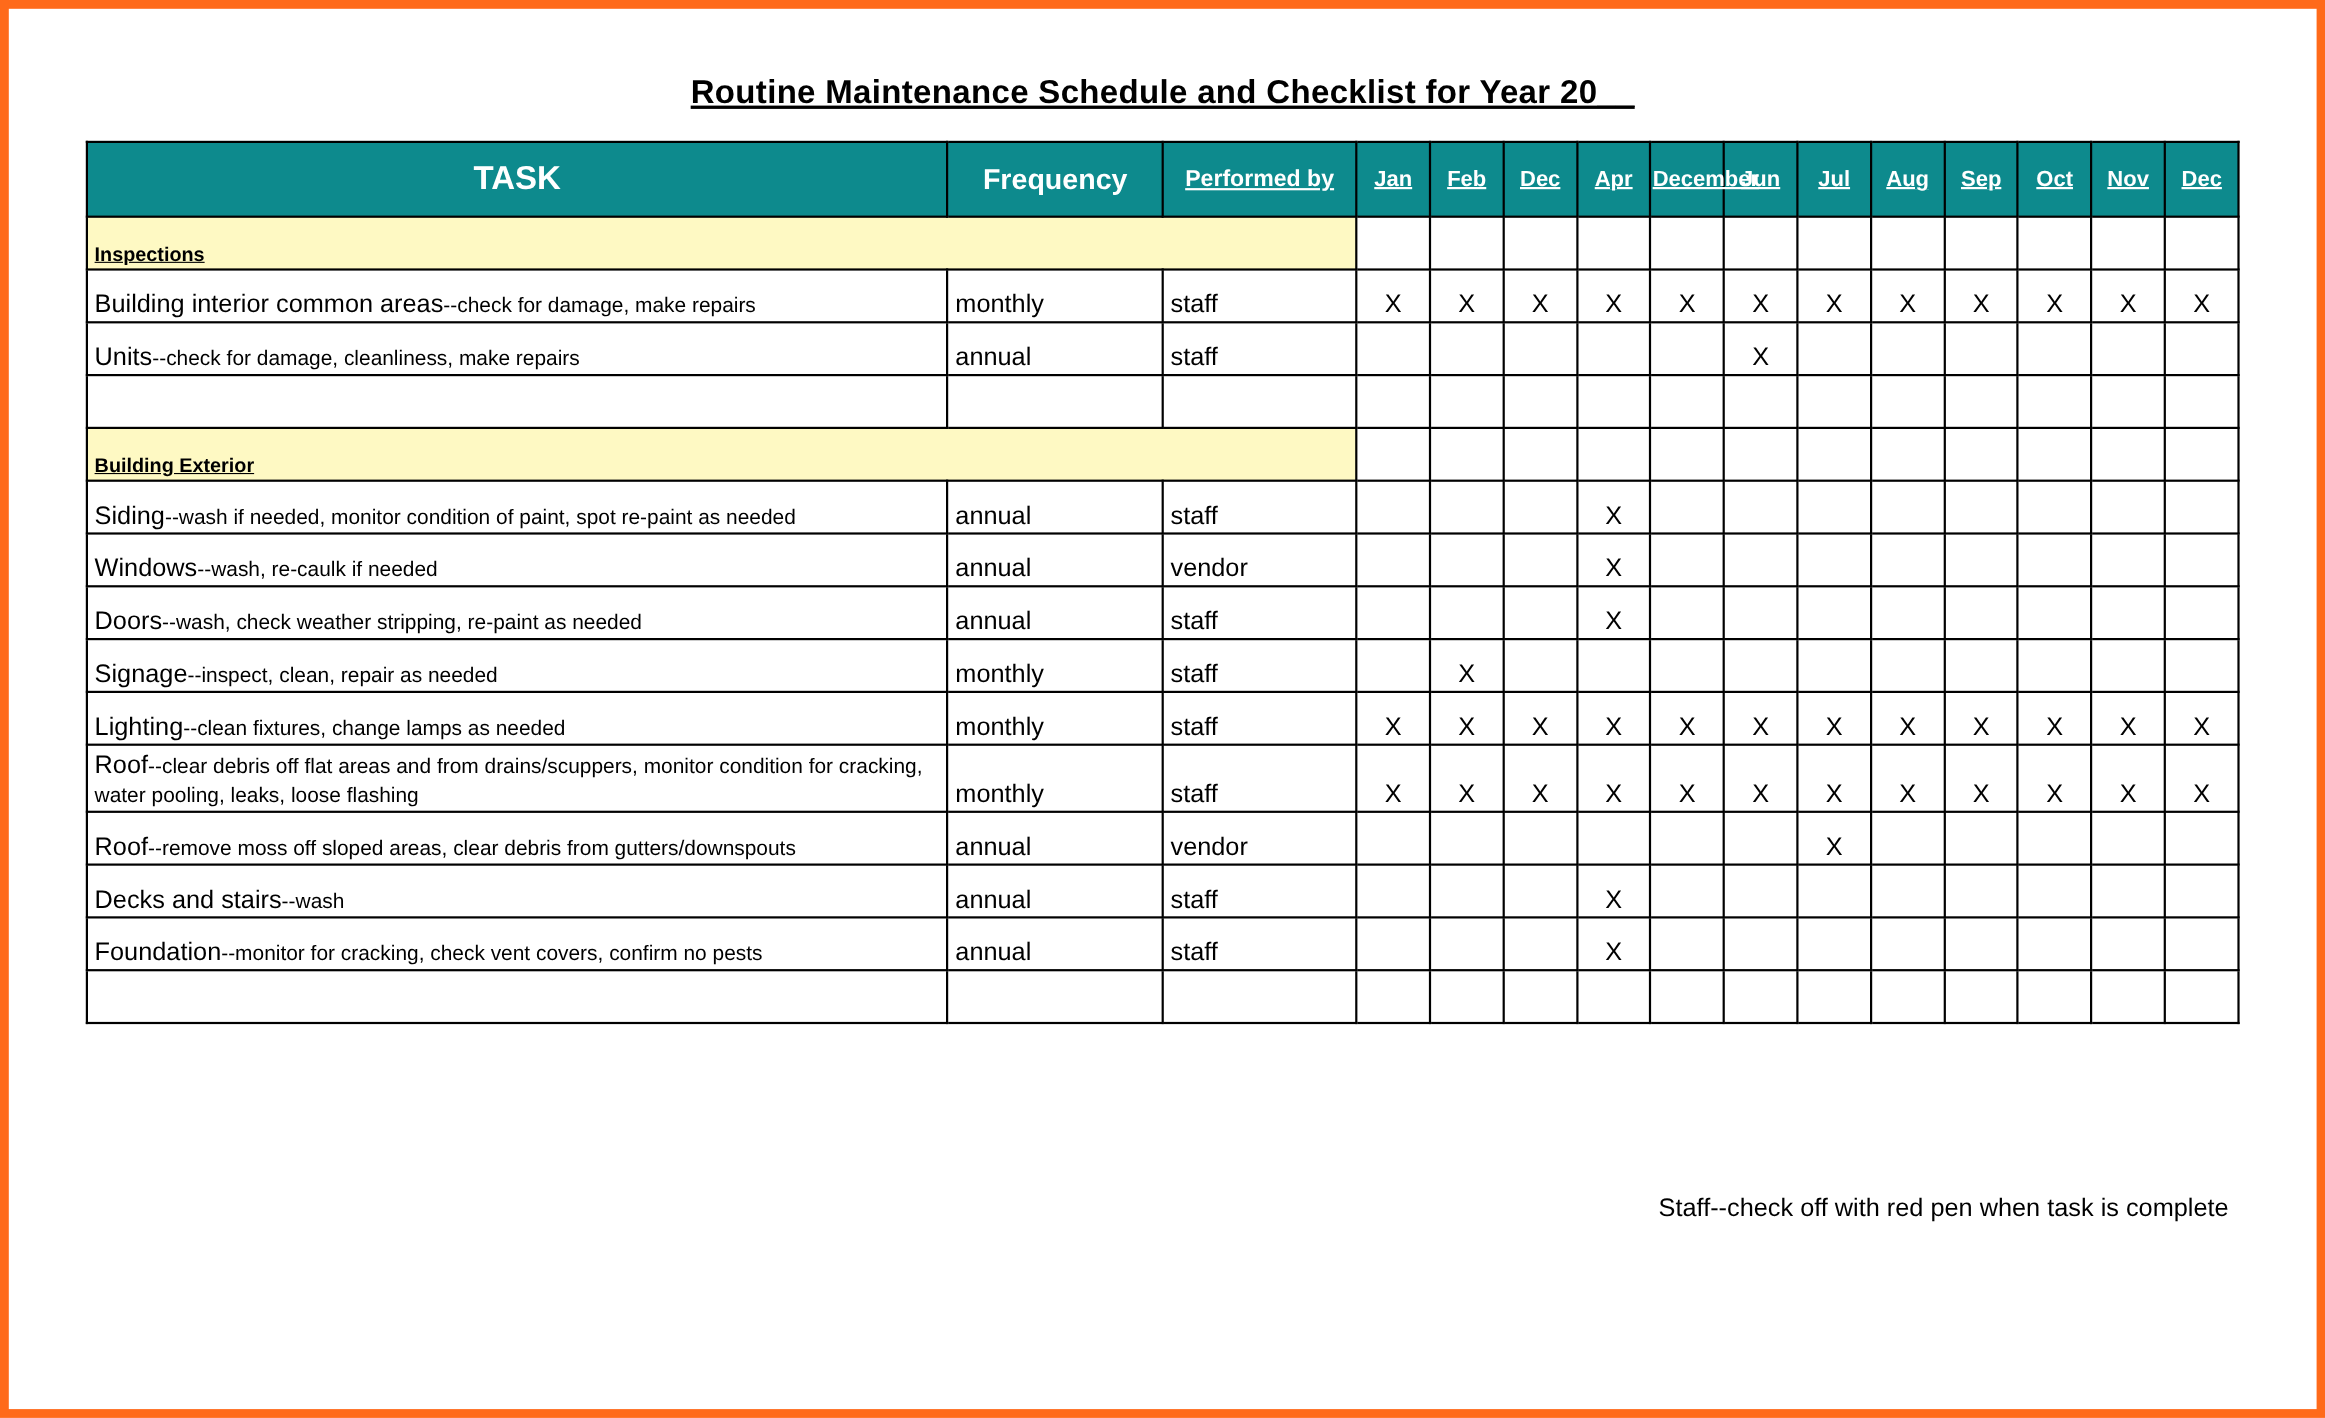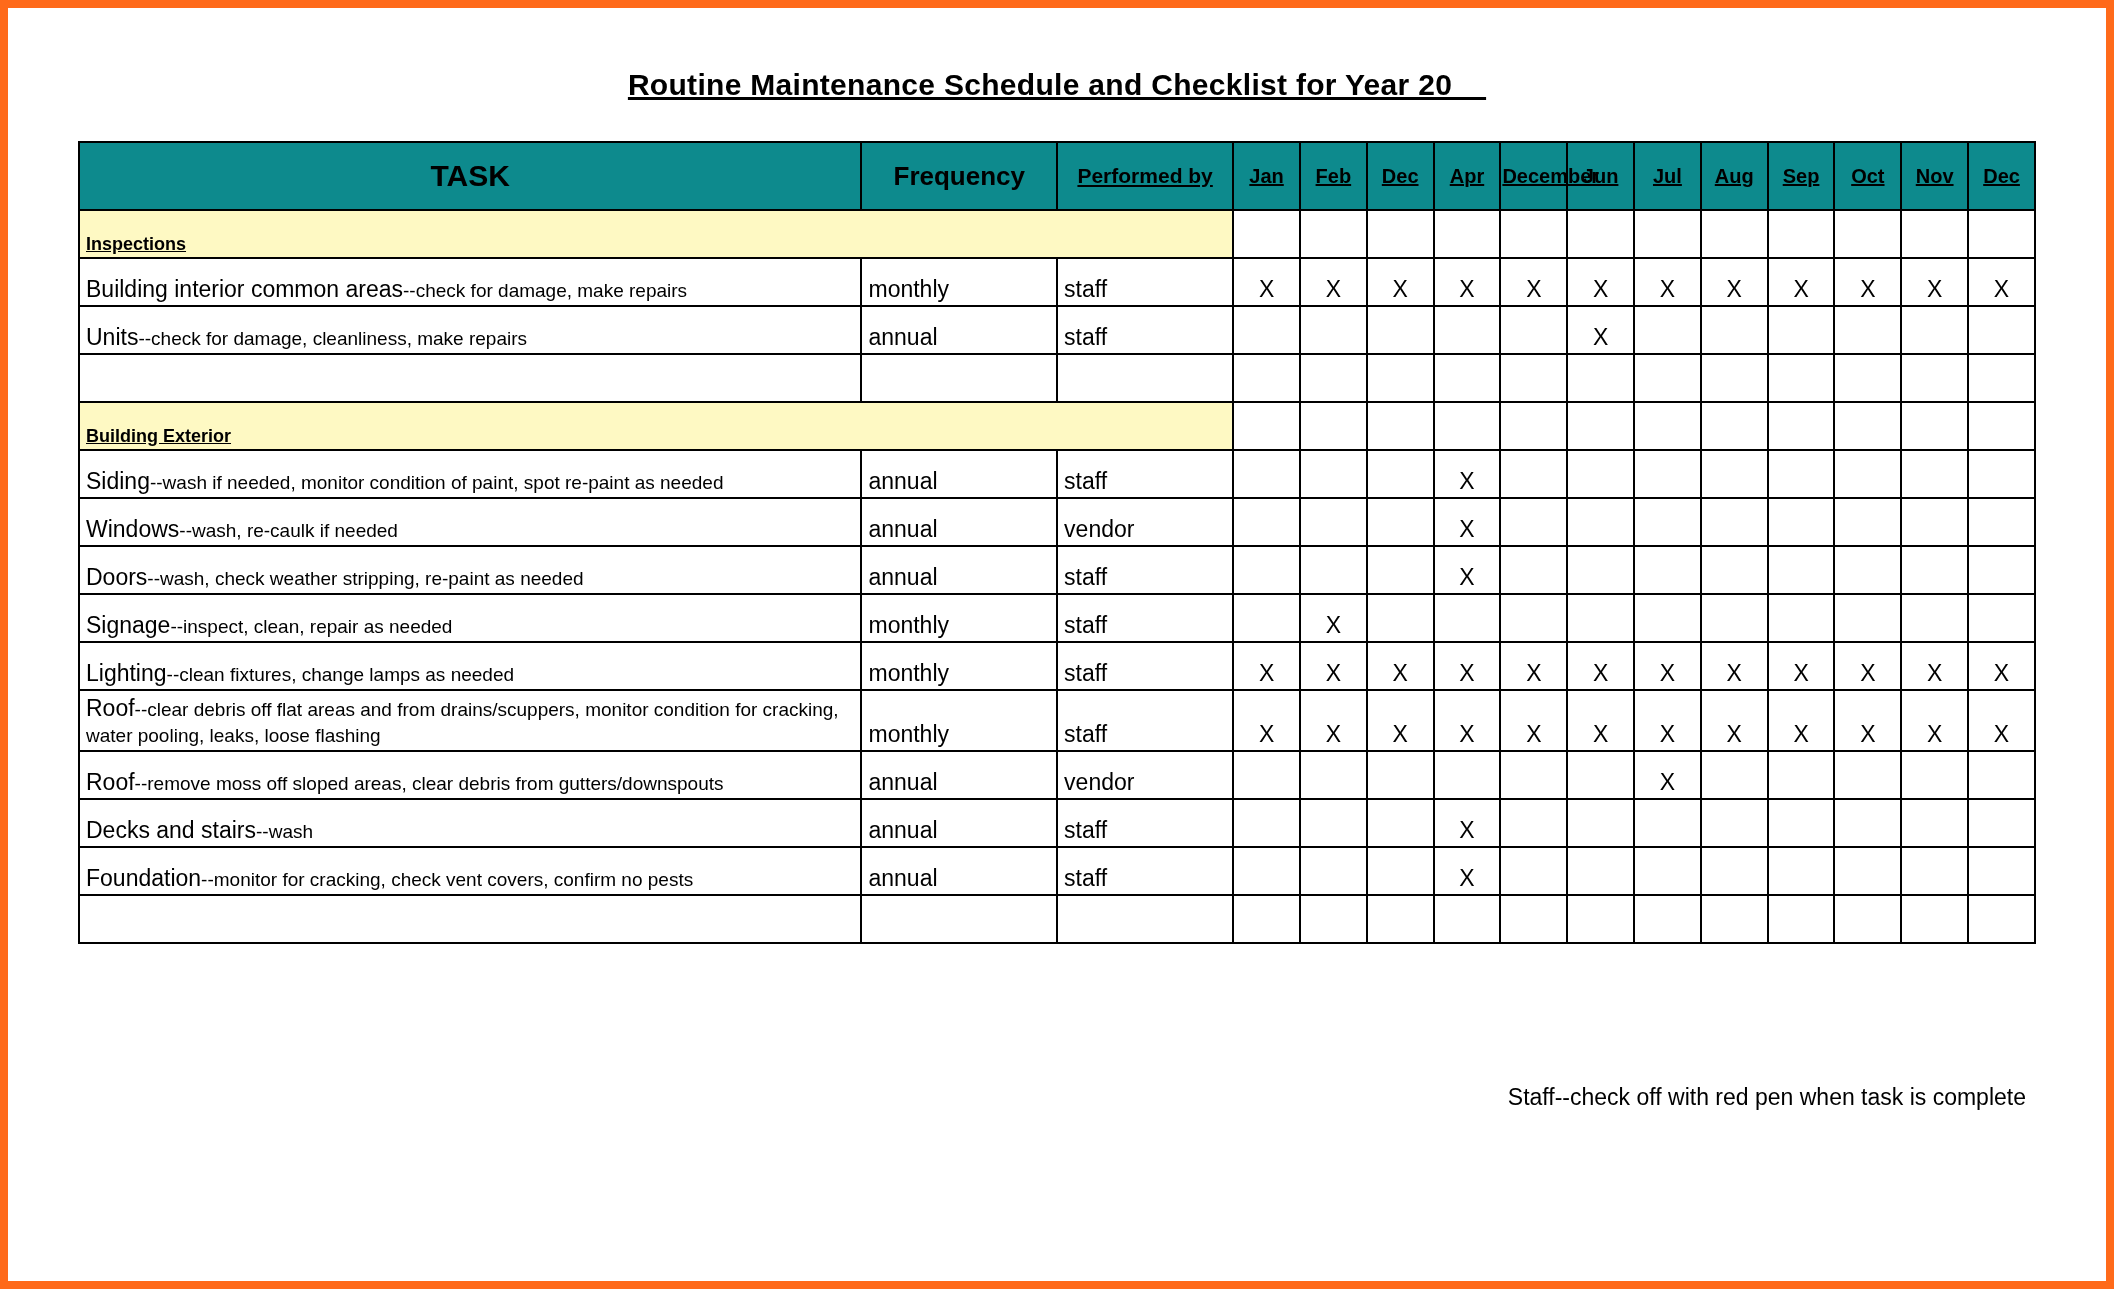--- a/index.html
+++ b/index.html
@@ -14,37 +14,37 @@
     height: 1289px;
     border: 8px solid #ff6a1a;
     background: #fff;
     padding: 60px 70px 20px 70px;
     position: relative;
   }
   .title {
     text-align: center;
     font-weight: bold;
     font-size: 30px;
-    margin-bottom: 39px;
+    margin-bottom: 26px;
     text-decoration: underline;
     letter-spacing: 0.3px;
   }
   table {
     border-collapse: collapse;
     width: 100%;
     table-layout: fixed;
   }
   col.task   { width: 40%; }
   col.freq   { width: 10%; }
   col.perf   { width: 9%;  }
   col.month  { width: 3.416%; }
 
   th {
     background: #0d8a8d;
-    color: #000000;
+    color: #ffffff;
     border: 2px solid #000;
     font-weight: bold;
     height: 64px;
     vertical-align: middle;
     margin-top: 20px;
   }
   th.task-head  { font-size: 30px; }
   th.freq-head  { font-size: 26px; }
   th.perf-head  { font-size: 21px; text-decoration: underline; }
   th.month-head { font-size: 20px; text-decoration: underline; }

